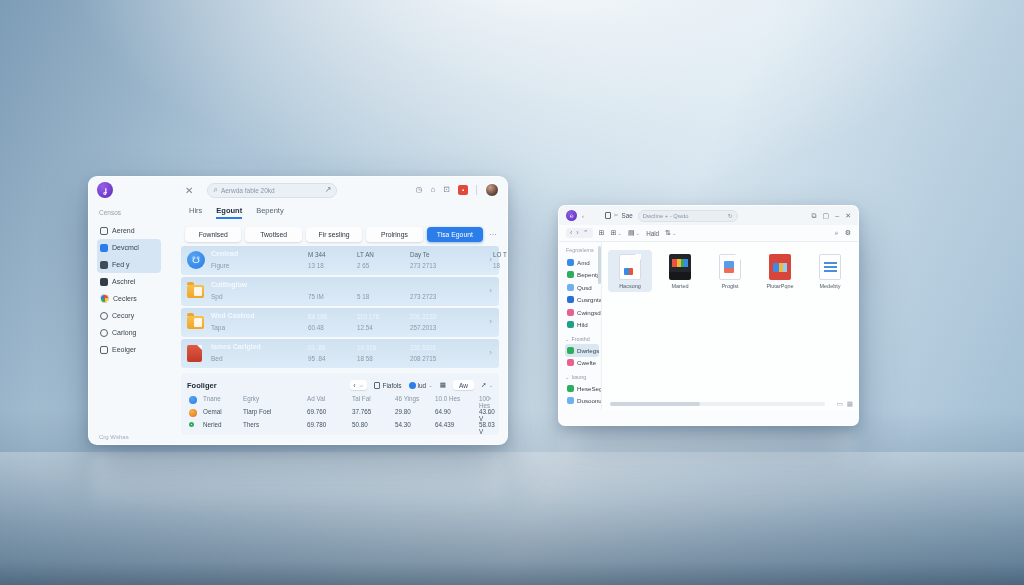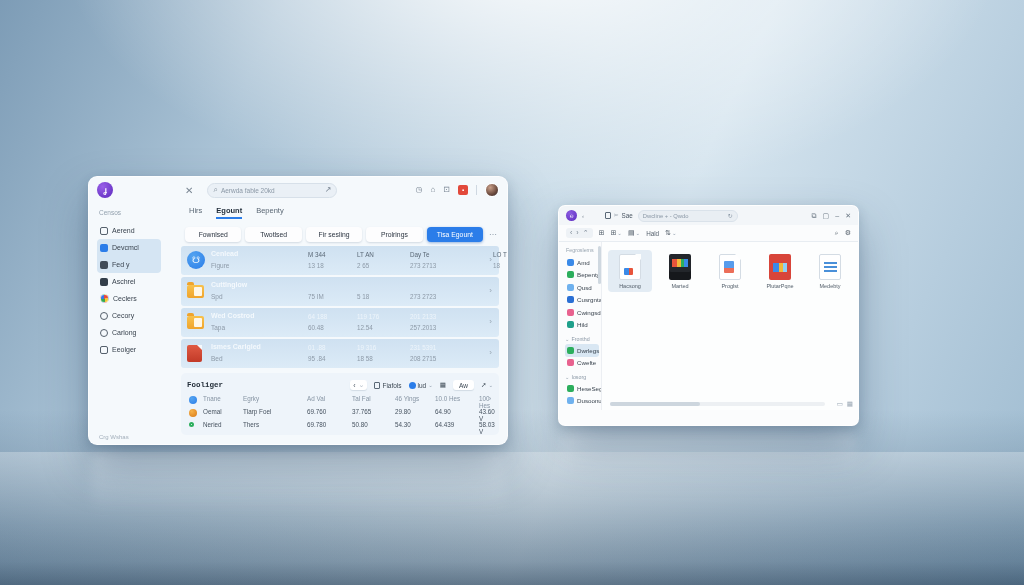--- a/index.html
+++ b/index.html
@@ -85,21 +85,21 @@
   .dtitle { position:absolute; left:30px; top:4px; font-size:7px; color:#f4f9fd; font-weight:bold; }
   .dsub { position:absolute; left:30px; top:16px; font-size:6.5px; color:#8d9aa8; }
   .cell { position:absolute; width:52px; font-size:6.3px; }
   .ct { top:5px; color:#eef5fb; } .ct.hdr { color:#5a6876; }
   .cb { top:16px; color:#8d9aa8; }
   .c1 { left:127px; } .c2 { left:176px; } .c3 { left:229px; } .c4 { left:312px; width:20px; }
   .chev { position:absolute; right:7px; top:9px; font-size:8px; color:#9aa7b4; }
 
   .panel { margin-top:5px; background:#eef4fa; border-radius:5px; padding:4px 6px 3px; }
   .panel-hd { display:flex; align-items:center; height:16px; gap:7px; }
-  .panel-title { font-size:7.5px; font-weight:bold; color:#222d38; margin-right:auto;font-family:Liberation Mono, monospace; }
+  .panel-title { font-size:7.5px; font-weight:bold; color:#222d38; margin-right:auto; }
   .seg { display:flex; align-items:center; background:#fff; border-radius:3px; padding:1px 3px; gap:3px;
     box-shadow:0 1px 1px rgba(50,80,110,.15); font-size:7px; color:#4a5663; }
   .panel-ctl { display:flex; align-items:center; gap:2px; font-size:6.5px; color:#3c4854; }
   .doc-glyph { width:6px; height:7px; border:1px solid #5a6876; border-radius:1px; display:inline-block; }
   .dot-blue-sm { width:7px; height:7px; border-radius:50%; background:#2b7de9; display:inline-block; }
   .aw-pill { background:#fff; border-radius:3px; padding:1.5px 6px; font-size:6.5px; color:#3c4854;
     box-shadow:0 1px 1px rgba(50,80,110,.15); }
   .trow { position:relative; height:13px; }
   .trow .dot { position:absolute; left:2px; top:2.5px; width:8px; height:8px; border-radius:50%; }
   .dot-hdr { background:radial-gradient(circle at 35% 30%,#54a4f0,#2b7de9); }

